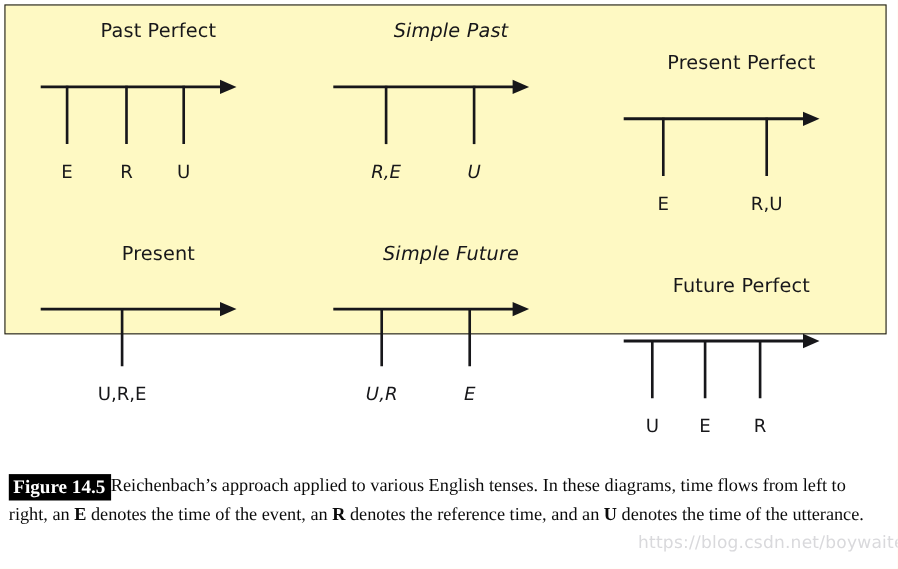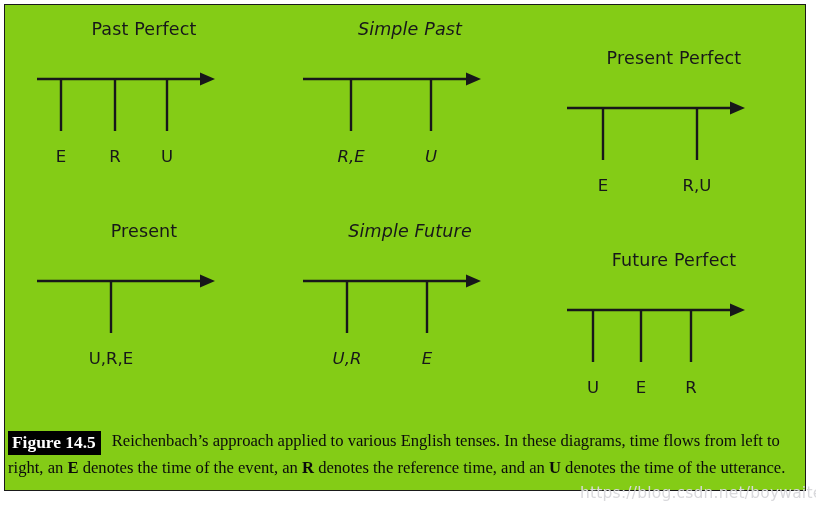--- a/index.html
+++ b/index.html
@@ -15,24 +15,24 @@
     font-family: "DejaVu Sans", sans-serif;
     color: #000000;
   }
 
   
   #figure-box {
     position: absolute;
     left: 4px;
     top: 4px;
     width: 802px;
-    height: 487px;
+    height: 300px;
     box-sizing: border-box;
     border: 1.6px solid #1a1a1a;
-    background: #84cc16;
+    background: #fef9c3;
   }
 
   .diagram-grid {
     position: absolute;
     left: 0;
     top: 0;
     width: 100%;
     height: 100%;
   }
 
@@ -104,21 +104,20 @@
   }
   #caption-tag {
     display: inline-block;
     background: #000000;
     color: #ffffff;
     font-family: "Liberation Serif", "DejaVu Serif", serif;
     font-weight: bold;
     font-size: 17.4px;
     line-height: 21px;
     padding: 1px 5px 2px 4px;
-    margin-right: 11px;
     vertical-align: -2px;
     white-space: nowrap;
   }
   #caption-body { font-weight: normal; }
   .sym { font-weight: bold; }
 
   #watermark {
     position: absolute;
     left: 580px;
     top: 484px;

